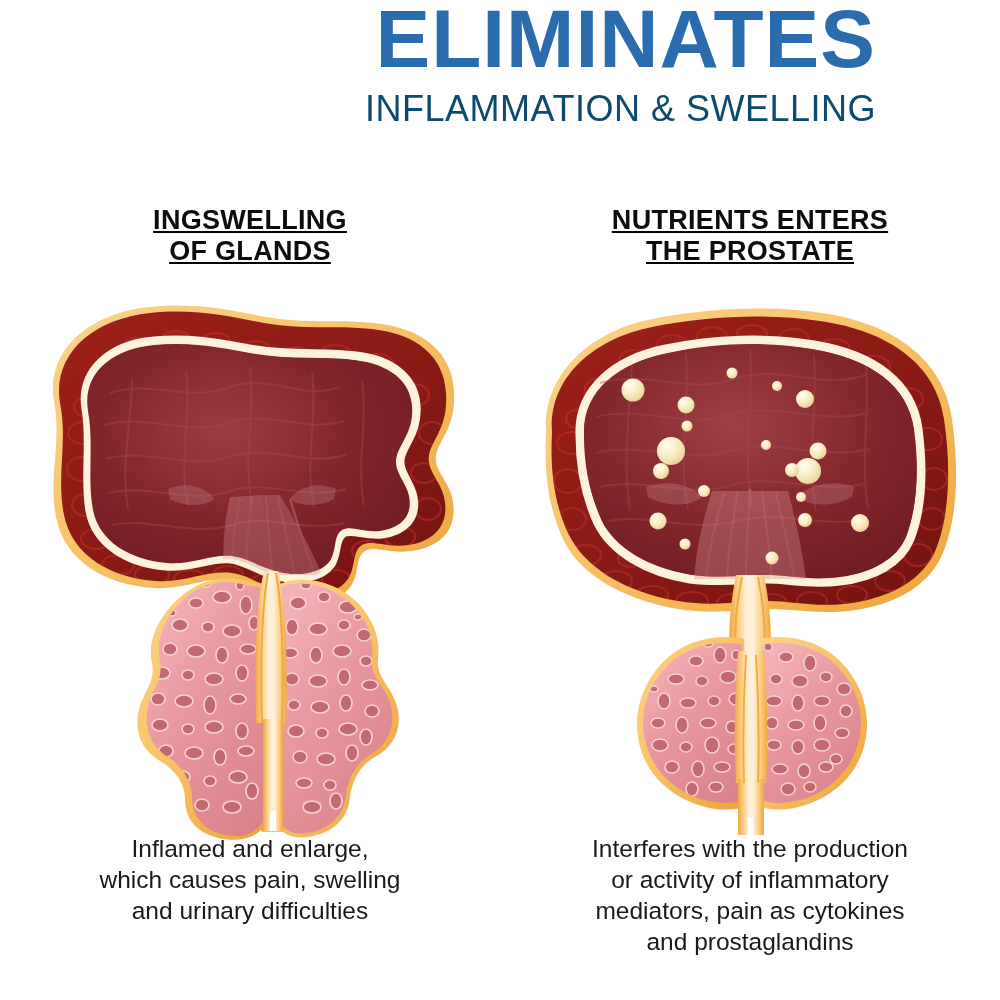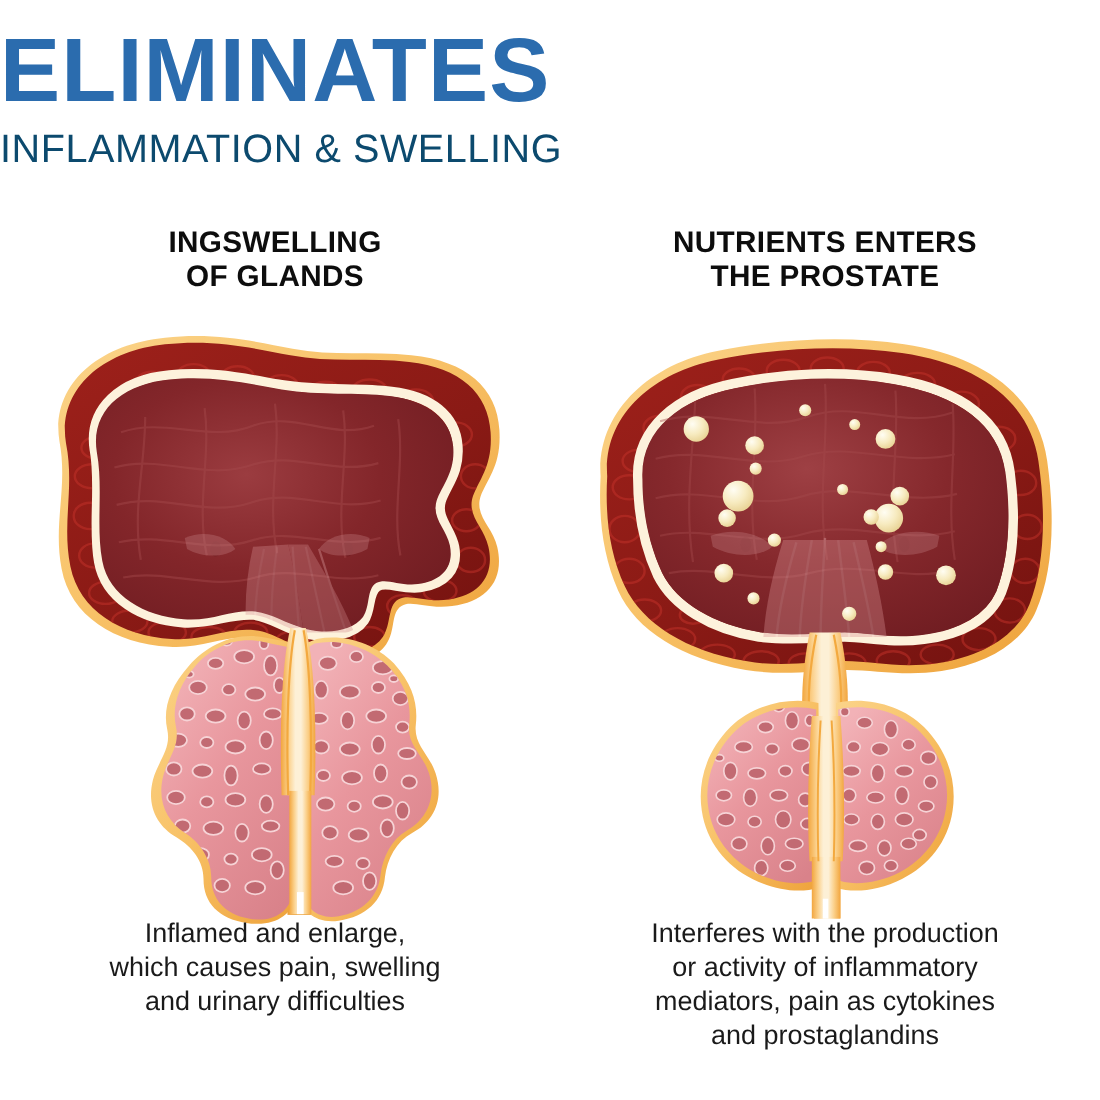--- a/index.html
+++ b/index.html
@@ -5,36 +5,36 @@
   * { margin:0; padding:0; box-sizing:border-box; }
   html, body {
     width:1000px; height:1000px;
     background:#ffffff;
     font-family:"Liberation Sans", sans-serif;
     overflow:hidden;
   }
   .page { position:relative; width:1000px; height:1000px; background:#ffffff; }
 
   
-  .header { position:absolute; top:0; left:0; width:876px; padding-top:26px; text-align:left; }
+  .header { position:absolute; top:0; left:0; width:876px; text-align:right; }
   .title {
     font-size:82px; font-weight:bold; letter-spacing:1px;
     line-height:0.95; color:#2b6cae;
     font-family:"Liberation Sans", sans-serif;
   }
   .subtitle {
     margin-top:10px;
     font-size:36px; font-weight:300; letter-spacing:0.5px;
     color:#0c4a6e;
     font-family:"Liberation Sans", sans-serif;
   }
 
   
   .panels { position:absolute; top:205px; left:0; width:1000px; height:795px; display:flex; }
-  .panel { position:relative; width:500px; height:795px; }
+  .panel { position:relative; width:500px; height:795px;text-decoration:underline; }
 
   .panel-heading {
     width:100%; text-align:center;
     font-size:27px; font-weight:bold; line-height:1.16;
     letter-spacing:0.3px; color:#0d0d0d;
     font-family:"Liberation Sans", sans-serif;
   }
   .panel-heading .l2 { display:block; }
 
   .figure { position:absolute; top:78px; left:0; width:500px; height:560px; }

